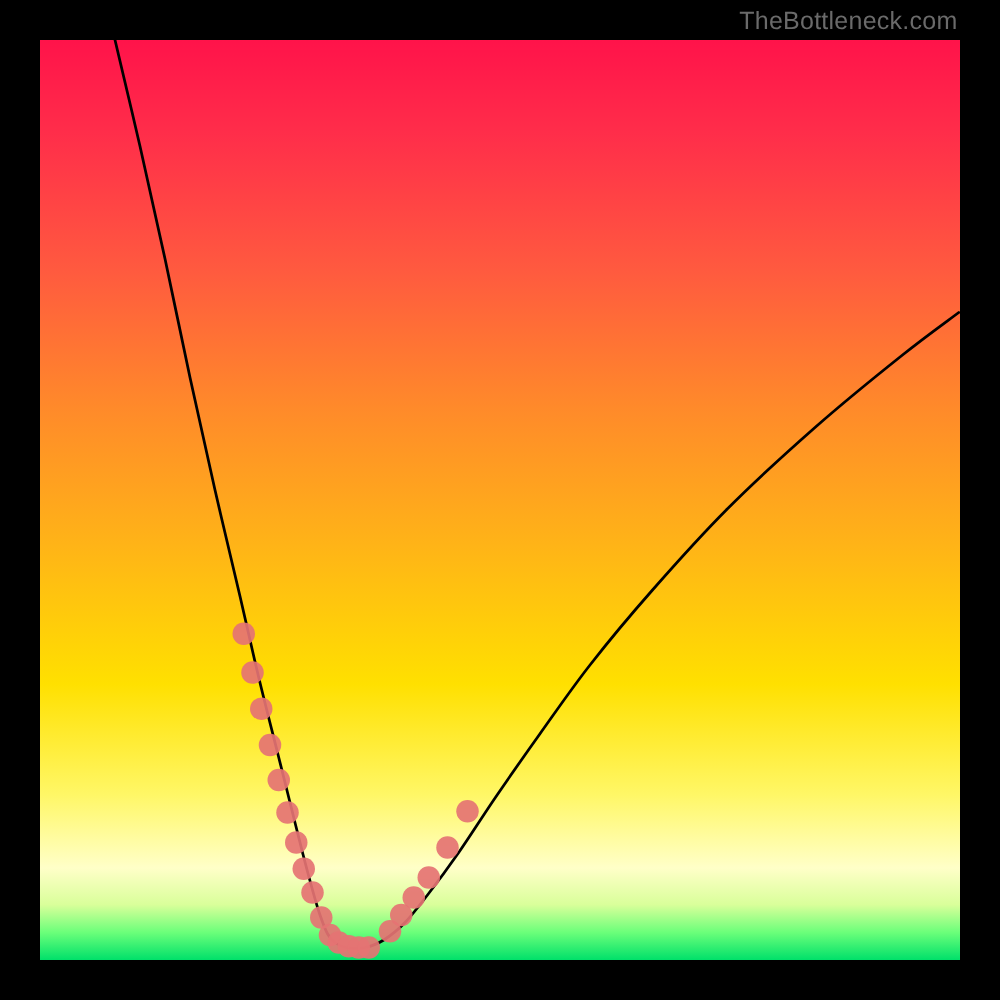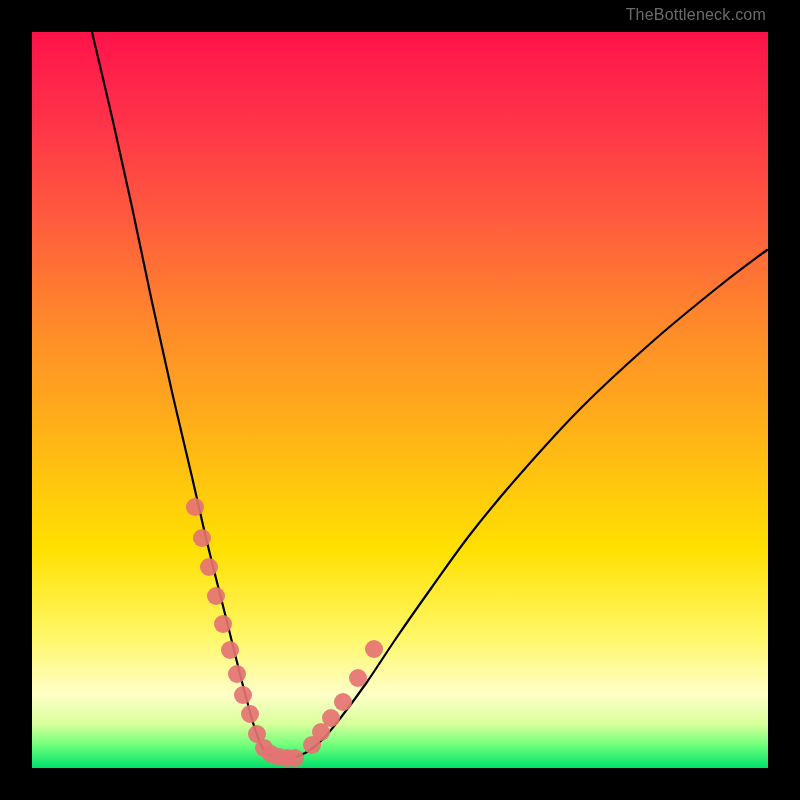--- a/index.html
+++ b/index.html
@@ -37,21 +37,21 @@
       #d9ff9a 94%,
       #6bff7a 97%,
       #00e06a 100%
     );
   }
   .watermark {
     position: absolute;
     top: 6px;
     right: 34px;
     color: #6a6a6a;
-    font-size: 16px;
+    font-size: 20px;
     font-weight: 400;
     letter-spacing: 0.2px;
     user-select: none;
   }
   svg.curves {
     position: absolute;
     left: 0;
     top: 0;
     width: 736px;
     height: 736px;

